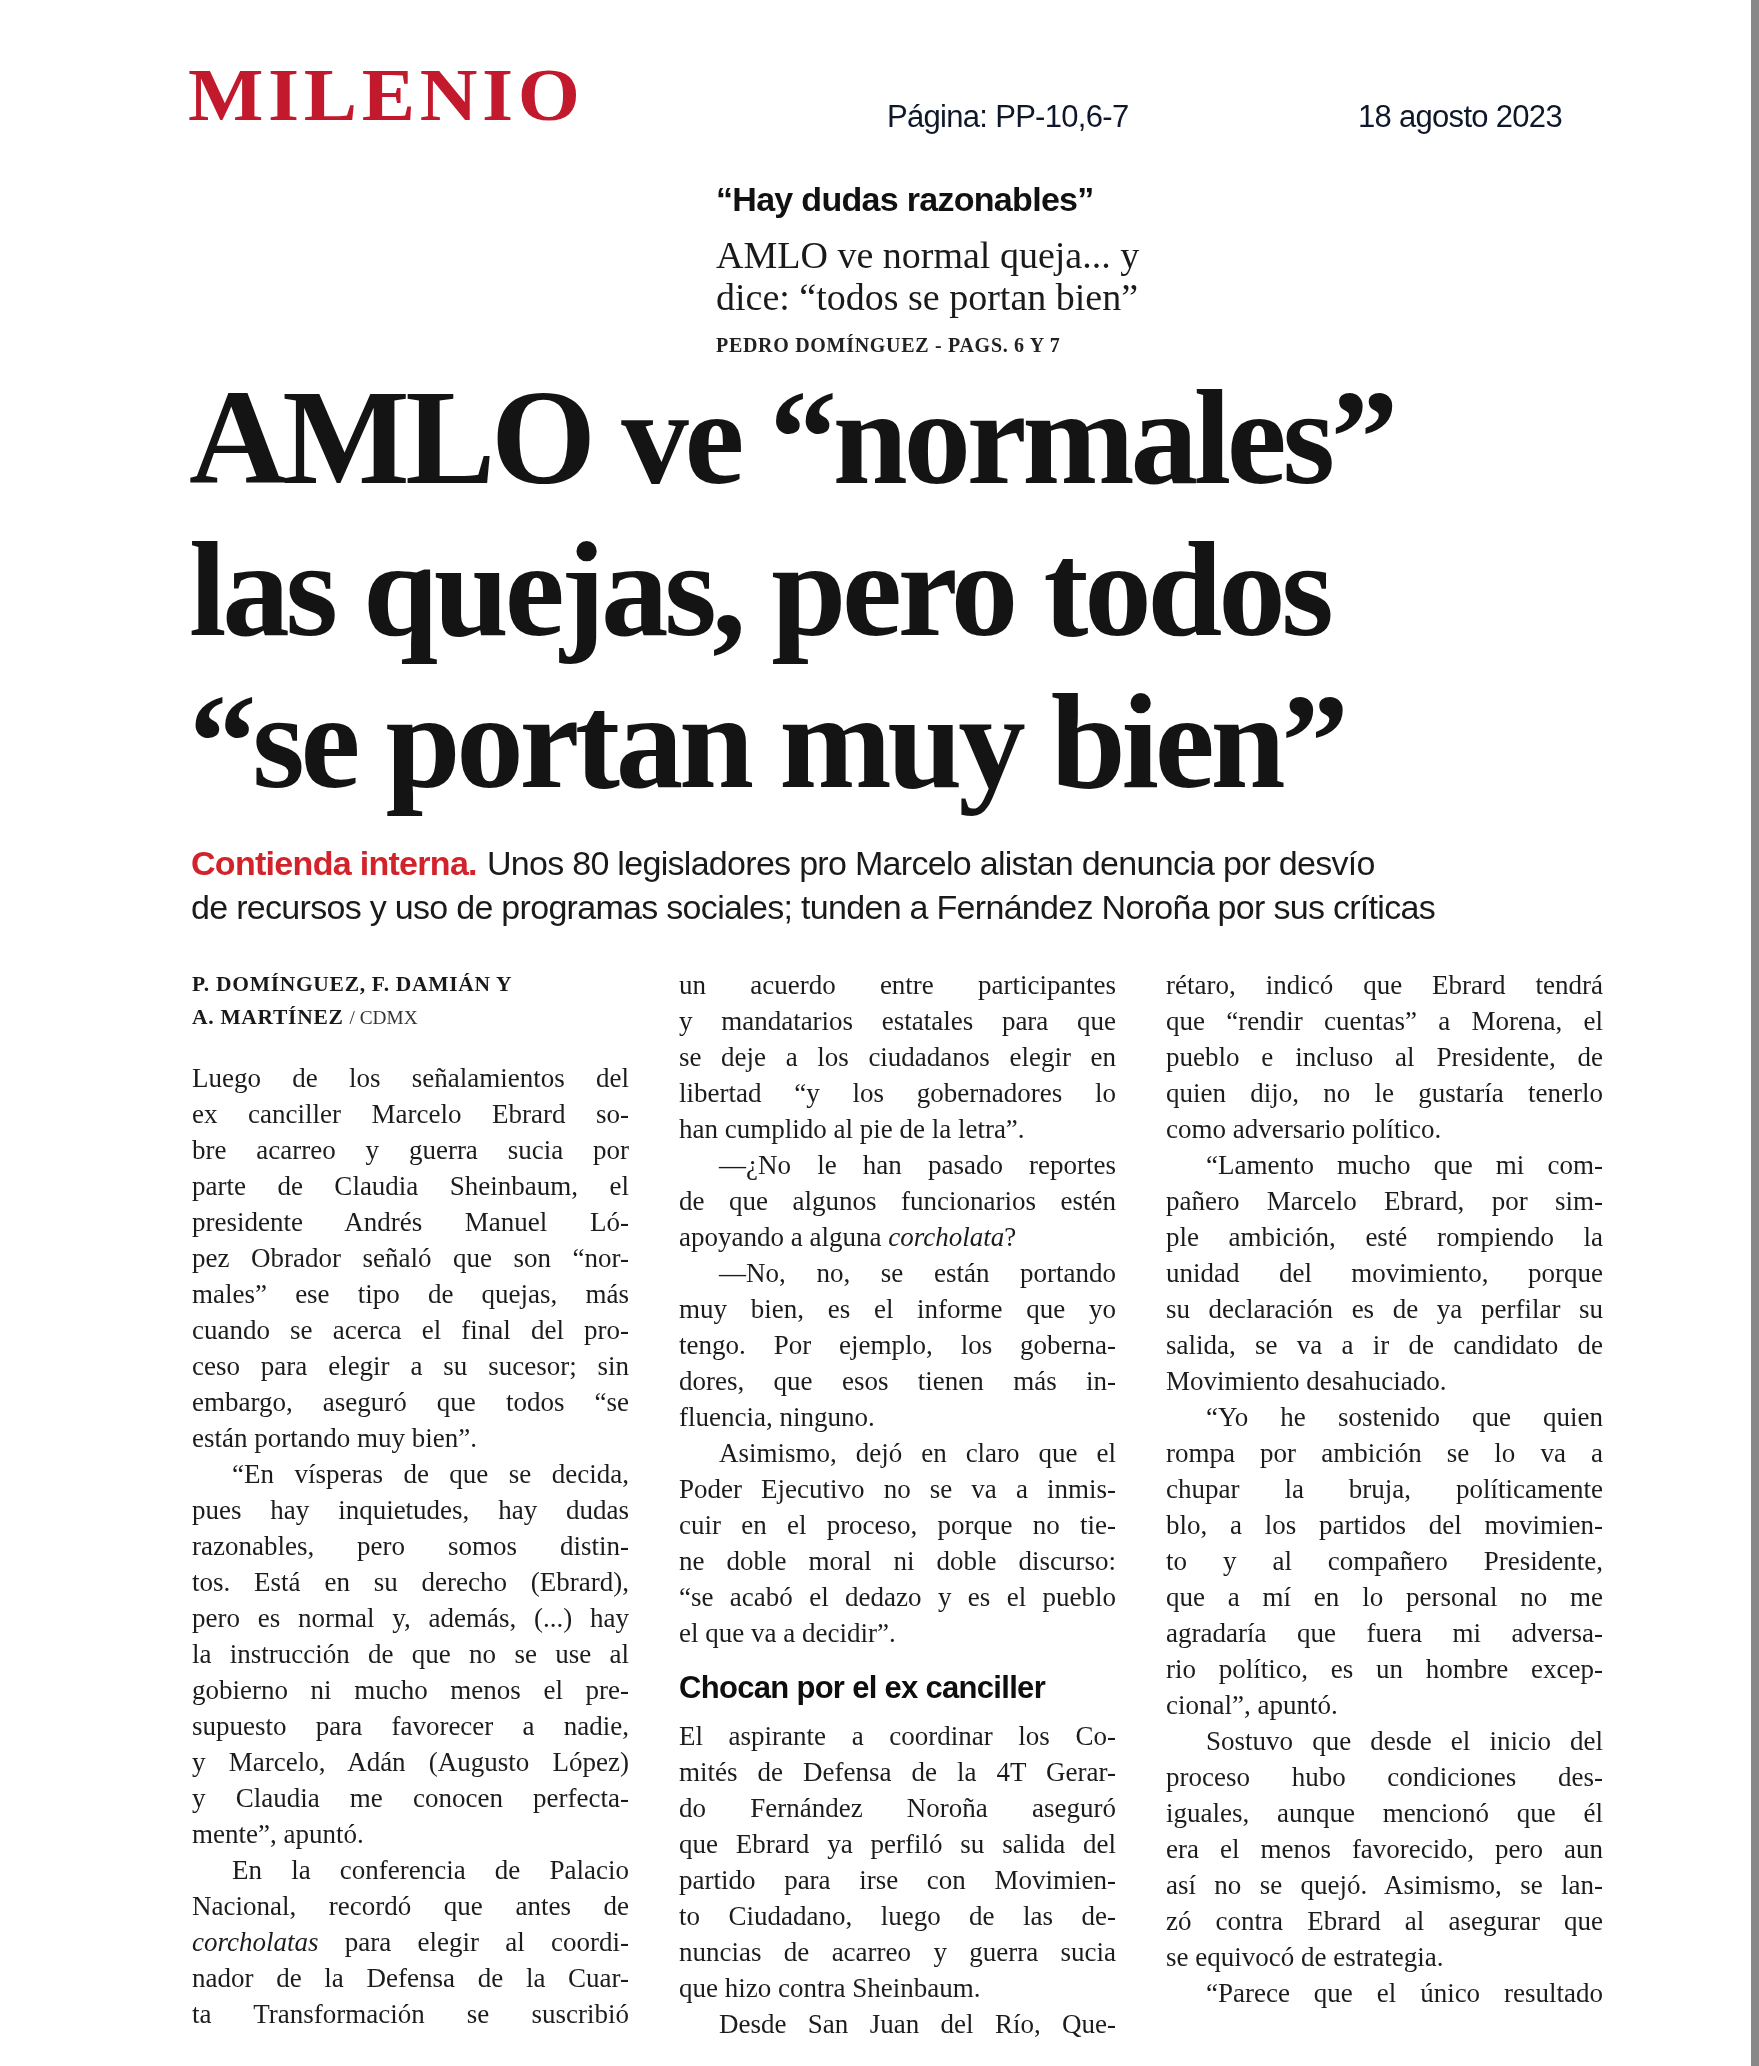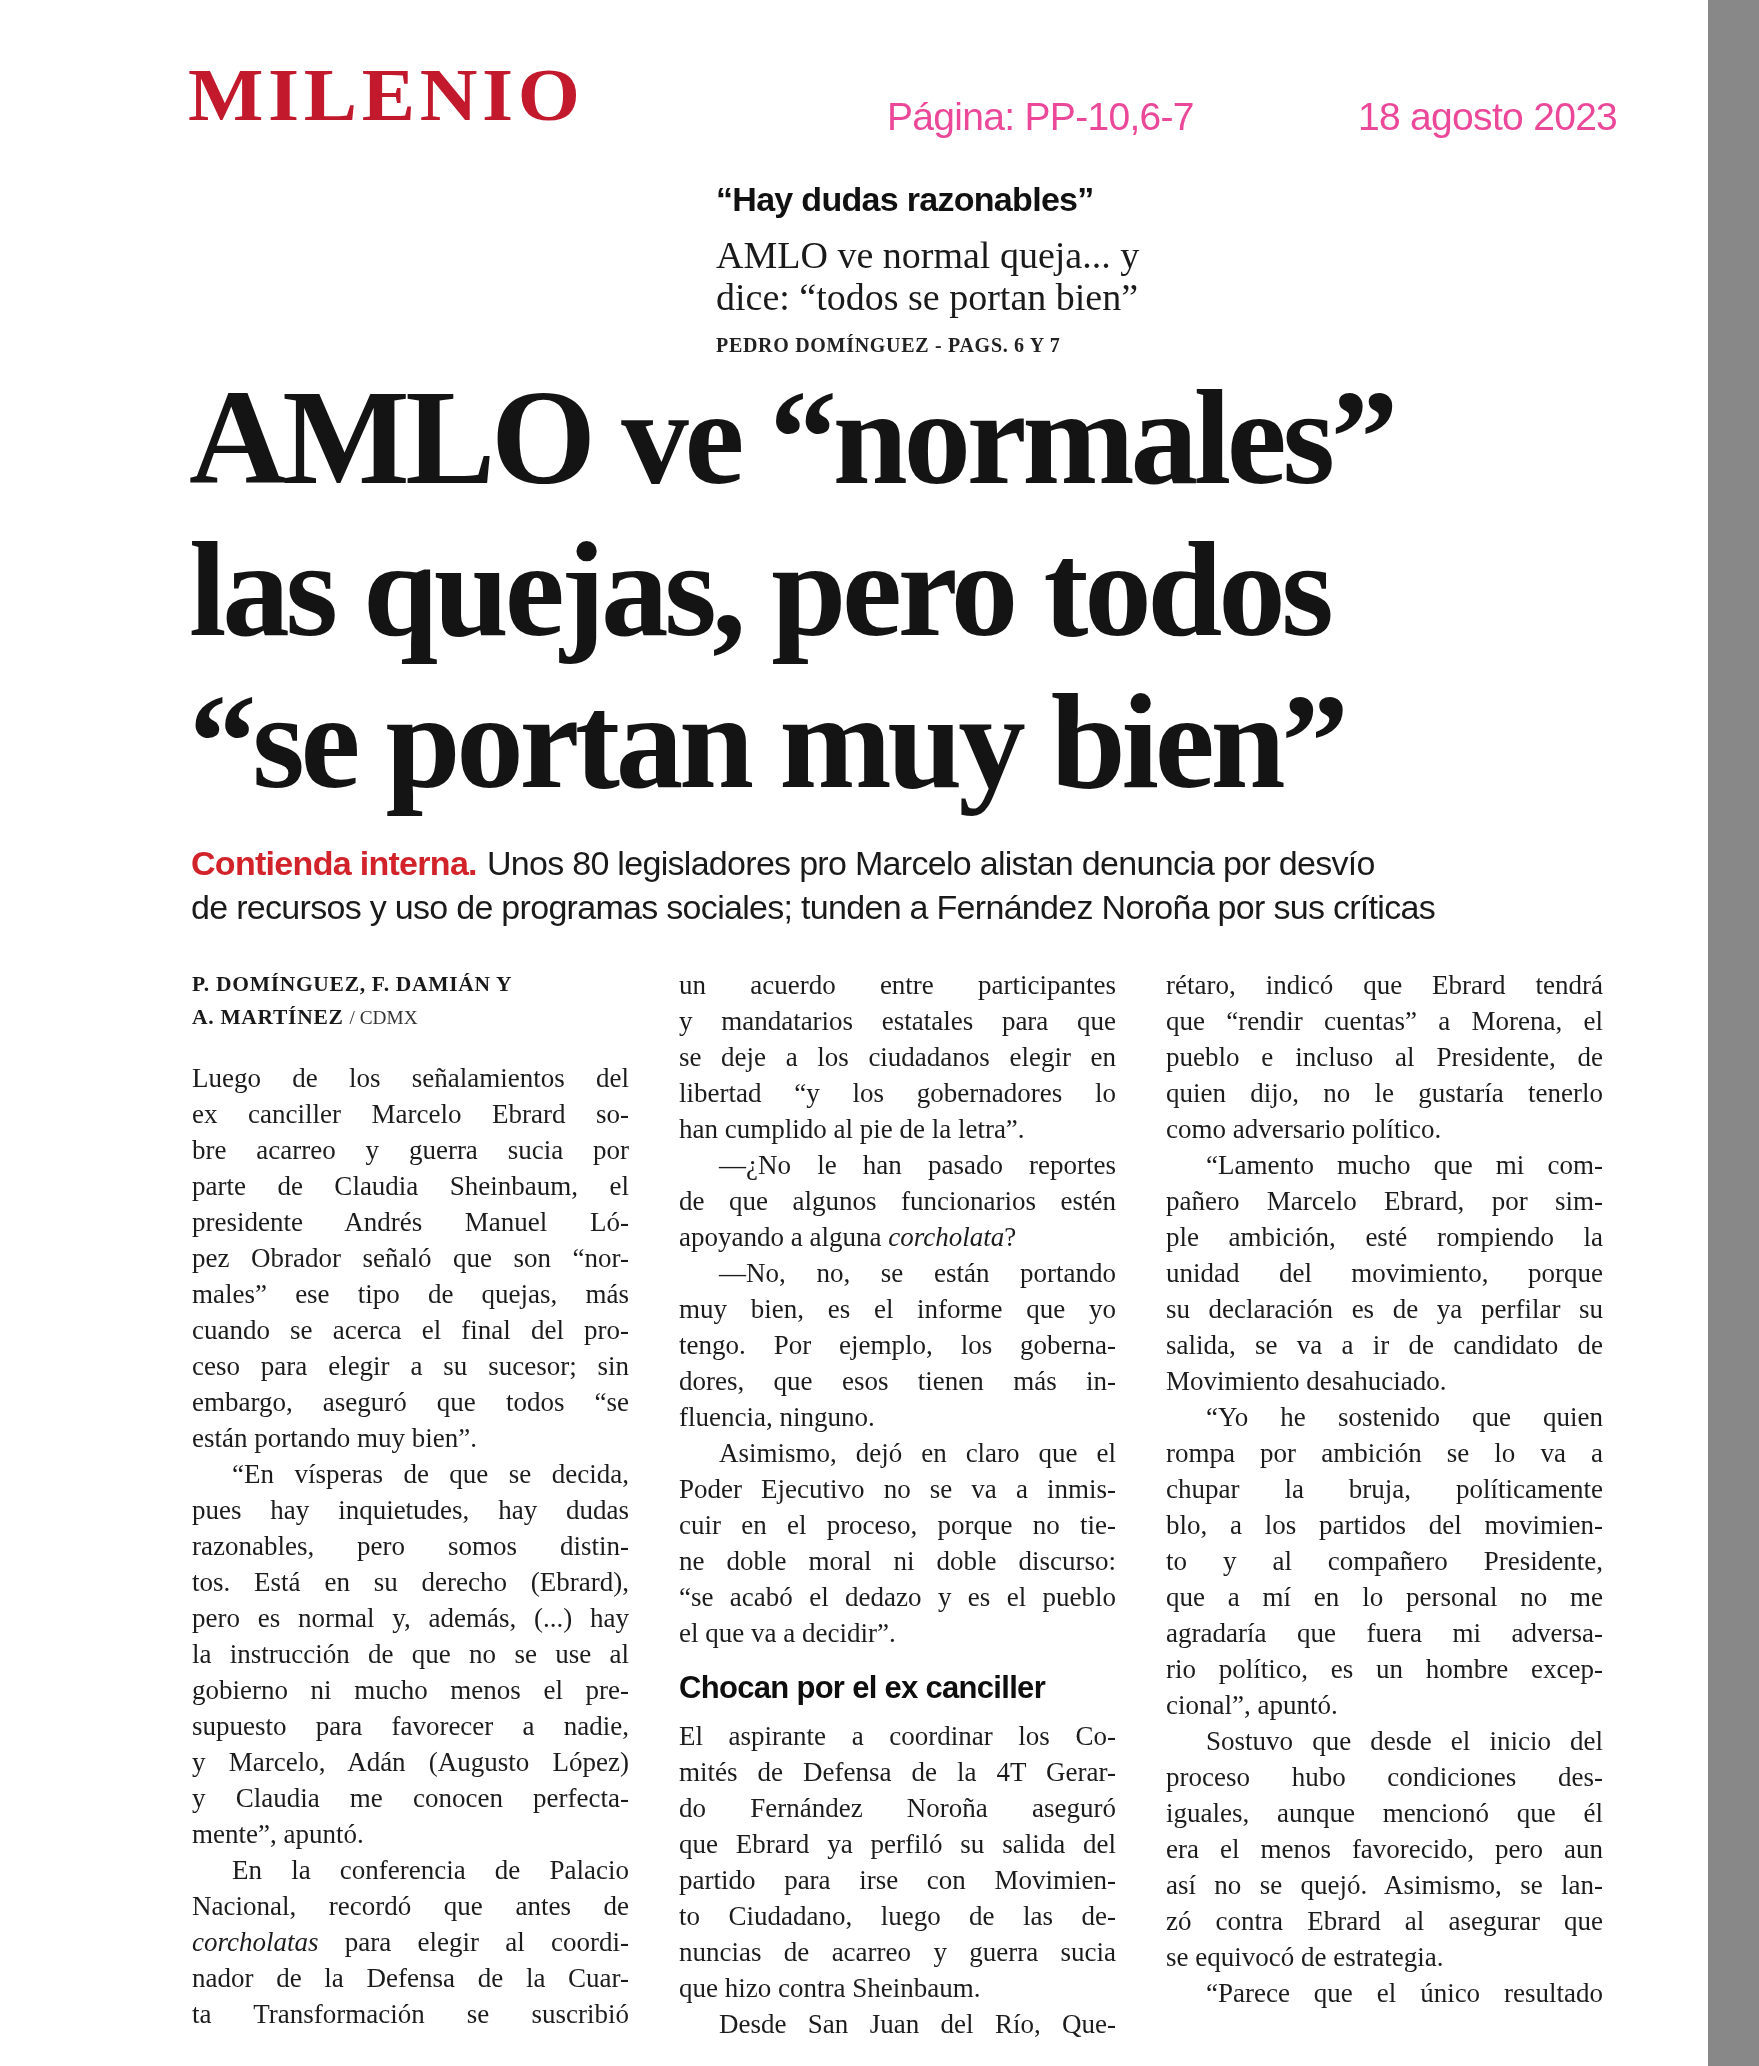--- a/index.html
+++ b/index.html
@@ -3,35 +3,36 @@
 <meta charset="utf-8">
 <style>
   html,body{margin:0;padding:0;background:#888;}
   #page{
     position:relative;
     width:1708px;height:2066px;
     background:#ffffff;
     overflow:hidden;
     font-family:"Liberation Serif", serif;
     color:#1c1c1c;
+    padding-left:43px;
   }
   
   .logo{
     position:absolute;left:188px;top:57px;
     font-family:"Liberation Serif", serif;
     font-weight:bold;
     font-size:74px;line-height:76px;
     letter-spacing:4.3px;
     color:var(--logo-red,#c3192d);
     transform:scaleX(1.08);transform-origin:left top;
   }
   .hdr-meta{
     position:absolute;top:95px;
     font-family:"Liberation Sans", sans-serif;
-    font-size:39px;line-height:44px;color:#ec4899;
+    font-size:31px;line-height:44px;color:#0f172a;
     letter-spacing:-0.7px;
   }
   #page-label{left:887px;}
   #page-date{left:1358px;}
   
   .kicker{position:absolute;left:716px;top:179px;width:645px;}
   .kicker-head{
     font-family:"Liberation Sans", sans-serif;
     font-weight:bold;font-size:34px;line-height:40px;
     letter-spacing:-0.7px;color:#111;

